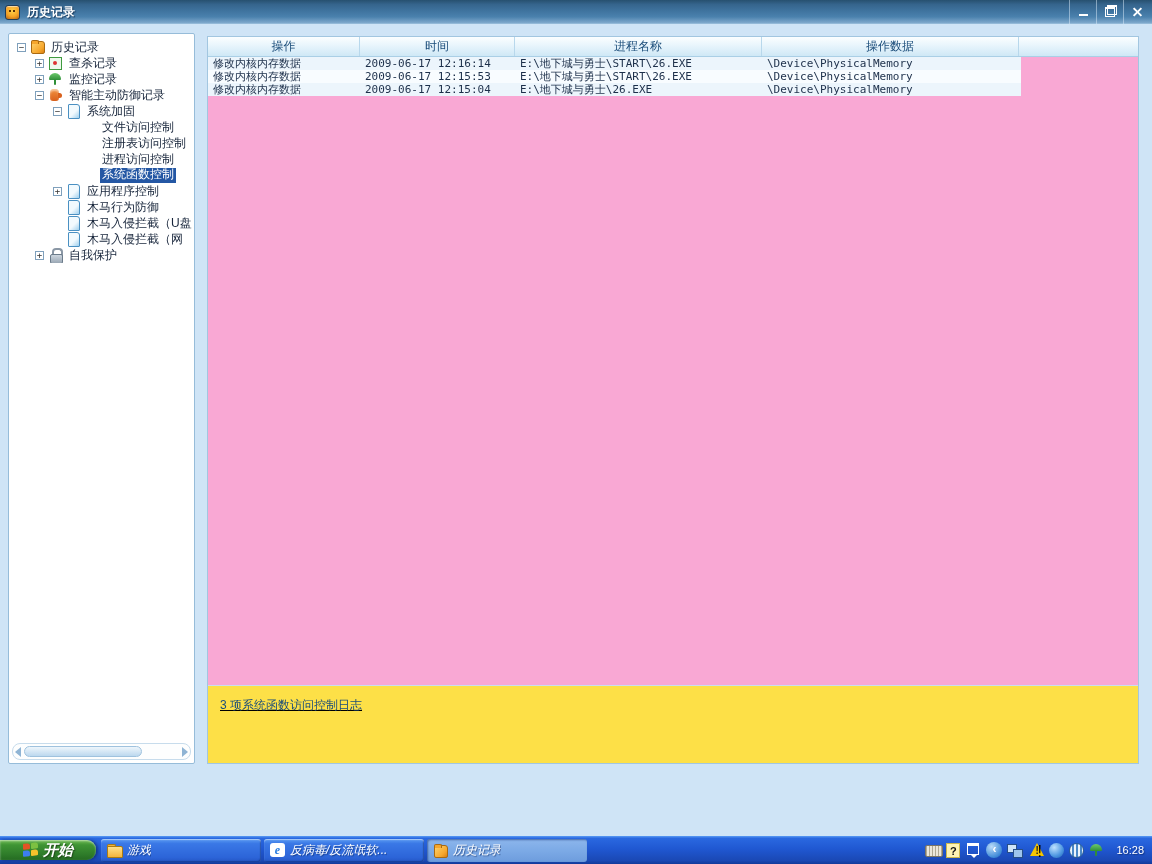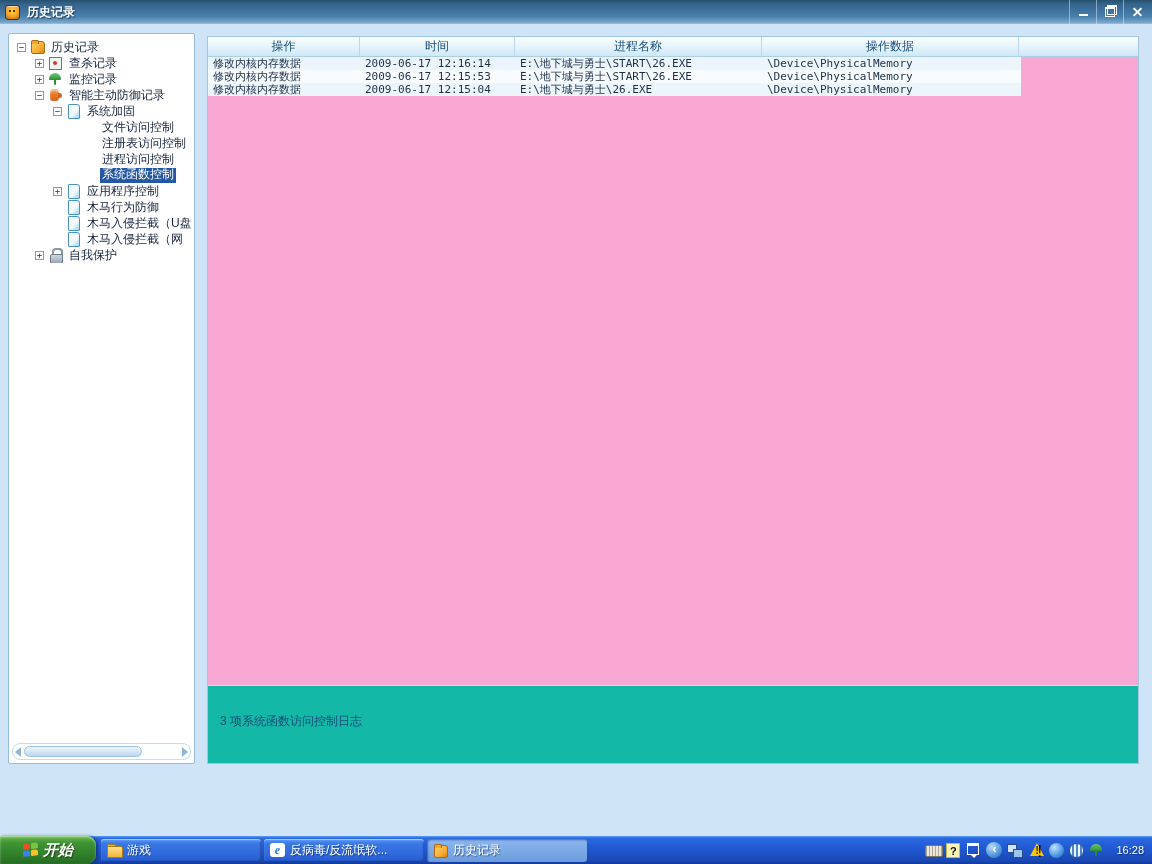--- a/index.html
+++ b/index.html
@@ -87,51 +87,51 @@
   .c1 { width:155px; flex:0 0 155px; }
   .c2 { width:247px; flex:0 0 247px; }
   .c3 { width:257px; flex:0 0 257px; }
   .c4 { flex:1 1 auto; border-right:none; }
   .lbody { flex:1 1 auto; background:#f9a8d4; overflow:hidden; }
   .lrow { display:flex; height:13px; width:813px; font-size:11px; color:#1c2f4a;
     font-family:"DejaVu Sans Mono","Liberation Mono",monospace; }
   .lrow:nth-child(odd) { background:#ecf5fc; }
   .lrow:nth-child(even) { background:#f8fcff; }
   .lcell { overflow:hidden; white-space:nowrap; padding-left:5px; line-height:13px; }
-  .status-band { flex:0 0 78px; background:#14b8a6; border-top:1px solid #c9dff0; padding:25px 12px; }
+  .status-band { flex:0 0 78px; background:#fde047; border-top:1px solid #c9dff0; padding:9px 12px;text-decoration:underline; }
   .status-text { font-size:12px; color:#1b4d7a; }
 
   
   .btn-bar { position:absolute; left:115px; right:120px; top:794px; height:26px;
     display:flex; justify-content:space-between; }
   .xp-btn { width:90px; height:24px; border:1px solid #8aa6bf; border-radius:3px;
     background:linear-gradient(180deg,#ffffff 0%,#f0f6fb 45%,#dce9f4 100%);
     color:#1b4d7a; font-size:12px; font-family:inherit; box-shadow:0 1px 1px rgba(120,150,180,.35); }
 
   
   .taskbar { position:absolute; left:0; bottom:0; width:1152px; height:28px;
     background:linear-gradient(180deg,#5a9cf4 0%,#2a68e0 8%,#2058d2 45%,#1a48b4 88%,#123a9a 100%);
     display:flex; align-items:center; }
-  .start-btn { width:96px; height:28px; border-radius:0 9px 9px 0;
+  .start-btn { width:96px; height:20px; border-radius:0 9px 9px 0;
     background:linear-gradient(180deg,#6fbb53 0%,#3f9434 25%,#2f7d2a 70%,#256b22 100%);
     box-shadow:inset 0 1px 2px rgba(255,255,255,.55), 2px 0 3px rgba(0,20,60,.45);
     display:flex; align-items:center; justify-content:center; gap:4px; flex:0 0 96px; }
   .winflag { width:16px; height:14px; display:grid; grid-template-columns:7px 7px; grid-template-rows:6px 6px; gap:1px; transform:skewY(-6deg); }
   .winflag i { border-radius:1px 3px 1px 1px; }
   .winflag i:nth-child(1){background:#e35325;} .winflag i:nth-child(2){background:#7cc142;}
   .winflag i:nth-child(3){background:#3d7ef0;} .winflag i:nth-child(4){background:#f5c22b;}
   .start-label { color:#fff; font-size:15px; font-weight:bold; font-style:italic; text-shadow:1px 1px 1px #1e4a18; }
 
   .tasks { display:flex; gap:3px; margin-left:5px; }
   .task-btn { width:160px; height:23px; border-radius:3px; display:flex; align-items:center; gap:5px; padding:0 6px;
     background:linear-gradient(180deg,#5b9bf2 0%,#3a78e6 20%,#2c64d8 80%,#2456c4 100%);
     box-shadow:inset 0 1px 1px rgba(255,255,255,.5), inset -1px -1px 1px rgba(10,40,110,.5); }
   .task-btn.active { background:linear-gradient(180deg,#8db6ec 0%,#7caae6 50%,#6d9cdd 100%);
     box-shadow:inset 1px 1px 2px rgba(10,40,110,.55); }
-  .task-label { color:#fff; font-size:12px; white-space:nowrap; overflow:hidden; text-overflow:ellipsis; text-shadow:1px 1px 1px rgba(10,35,90,.6); }
+  .task-label { color:#fff; font-size:12px; white-space:nowrap; overflow:hidden; text-overflow:ellipsis; text-shadow:1px 1px 1px rgba(10,35,90,.6);font-style:italic; }
   .task-icon { width:15px; height:13px; position:relative; flex:0 0 15px; }
   .game-folder-icon::after { content:""; position:absolute; left:0; top:2px; width:14px; height:10px;
     background:linear-gradient(180deg,#ffe08a,#f2b33d); border:1px solid #a97b14; border-radius:1px 2px 1px 1px; }
   .game-folder-icon::before { content:""; position:absolute; left:0; top:0; width:7px; height:4px;
     background:#f2b33d; border:1px solid #a97b14; border-bottom:none; border-radius:2px 2px 0 0; }
   .ie-icon { background:#fff; border-radius:3px; display:flex; align-items:center; justify-content:center;
     color:#2a7de0; font-family:"Liberation Serif",serif; font-style:italic; font-weight:bold; font-size:12px; height:14px; }
 
   
   .tray { margin-left:auto; display:flex; align-items:center; gap:5px; padding-right:8px; height:28px; }

